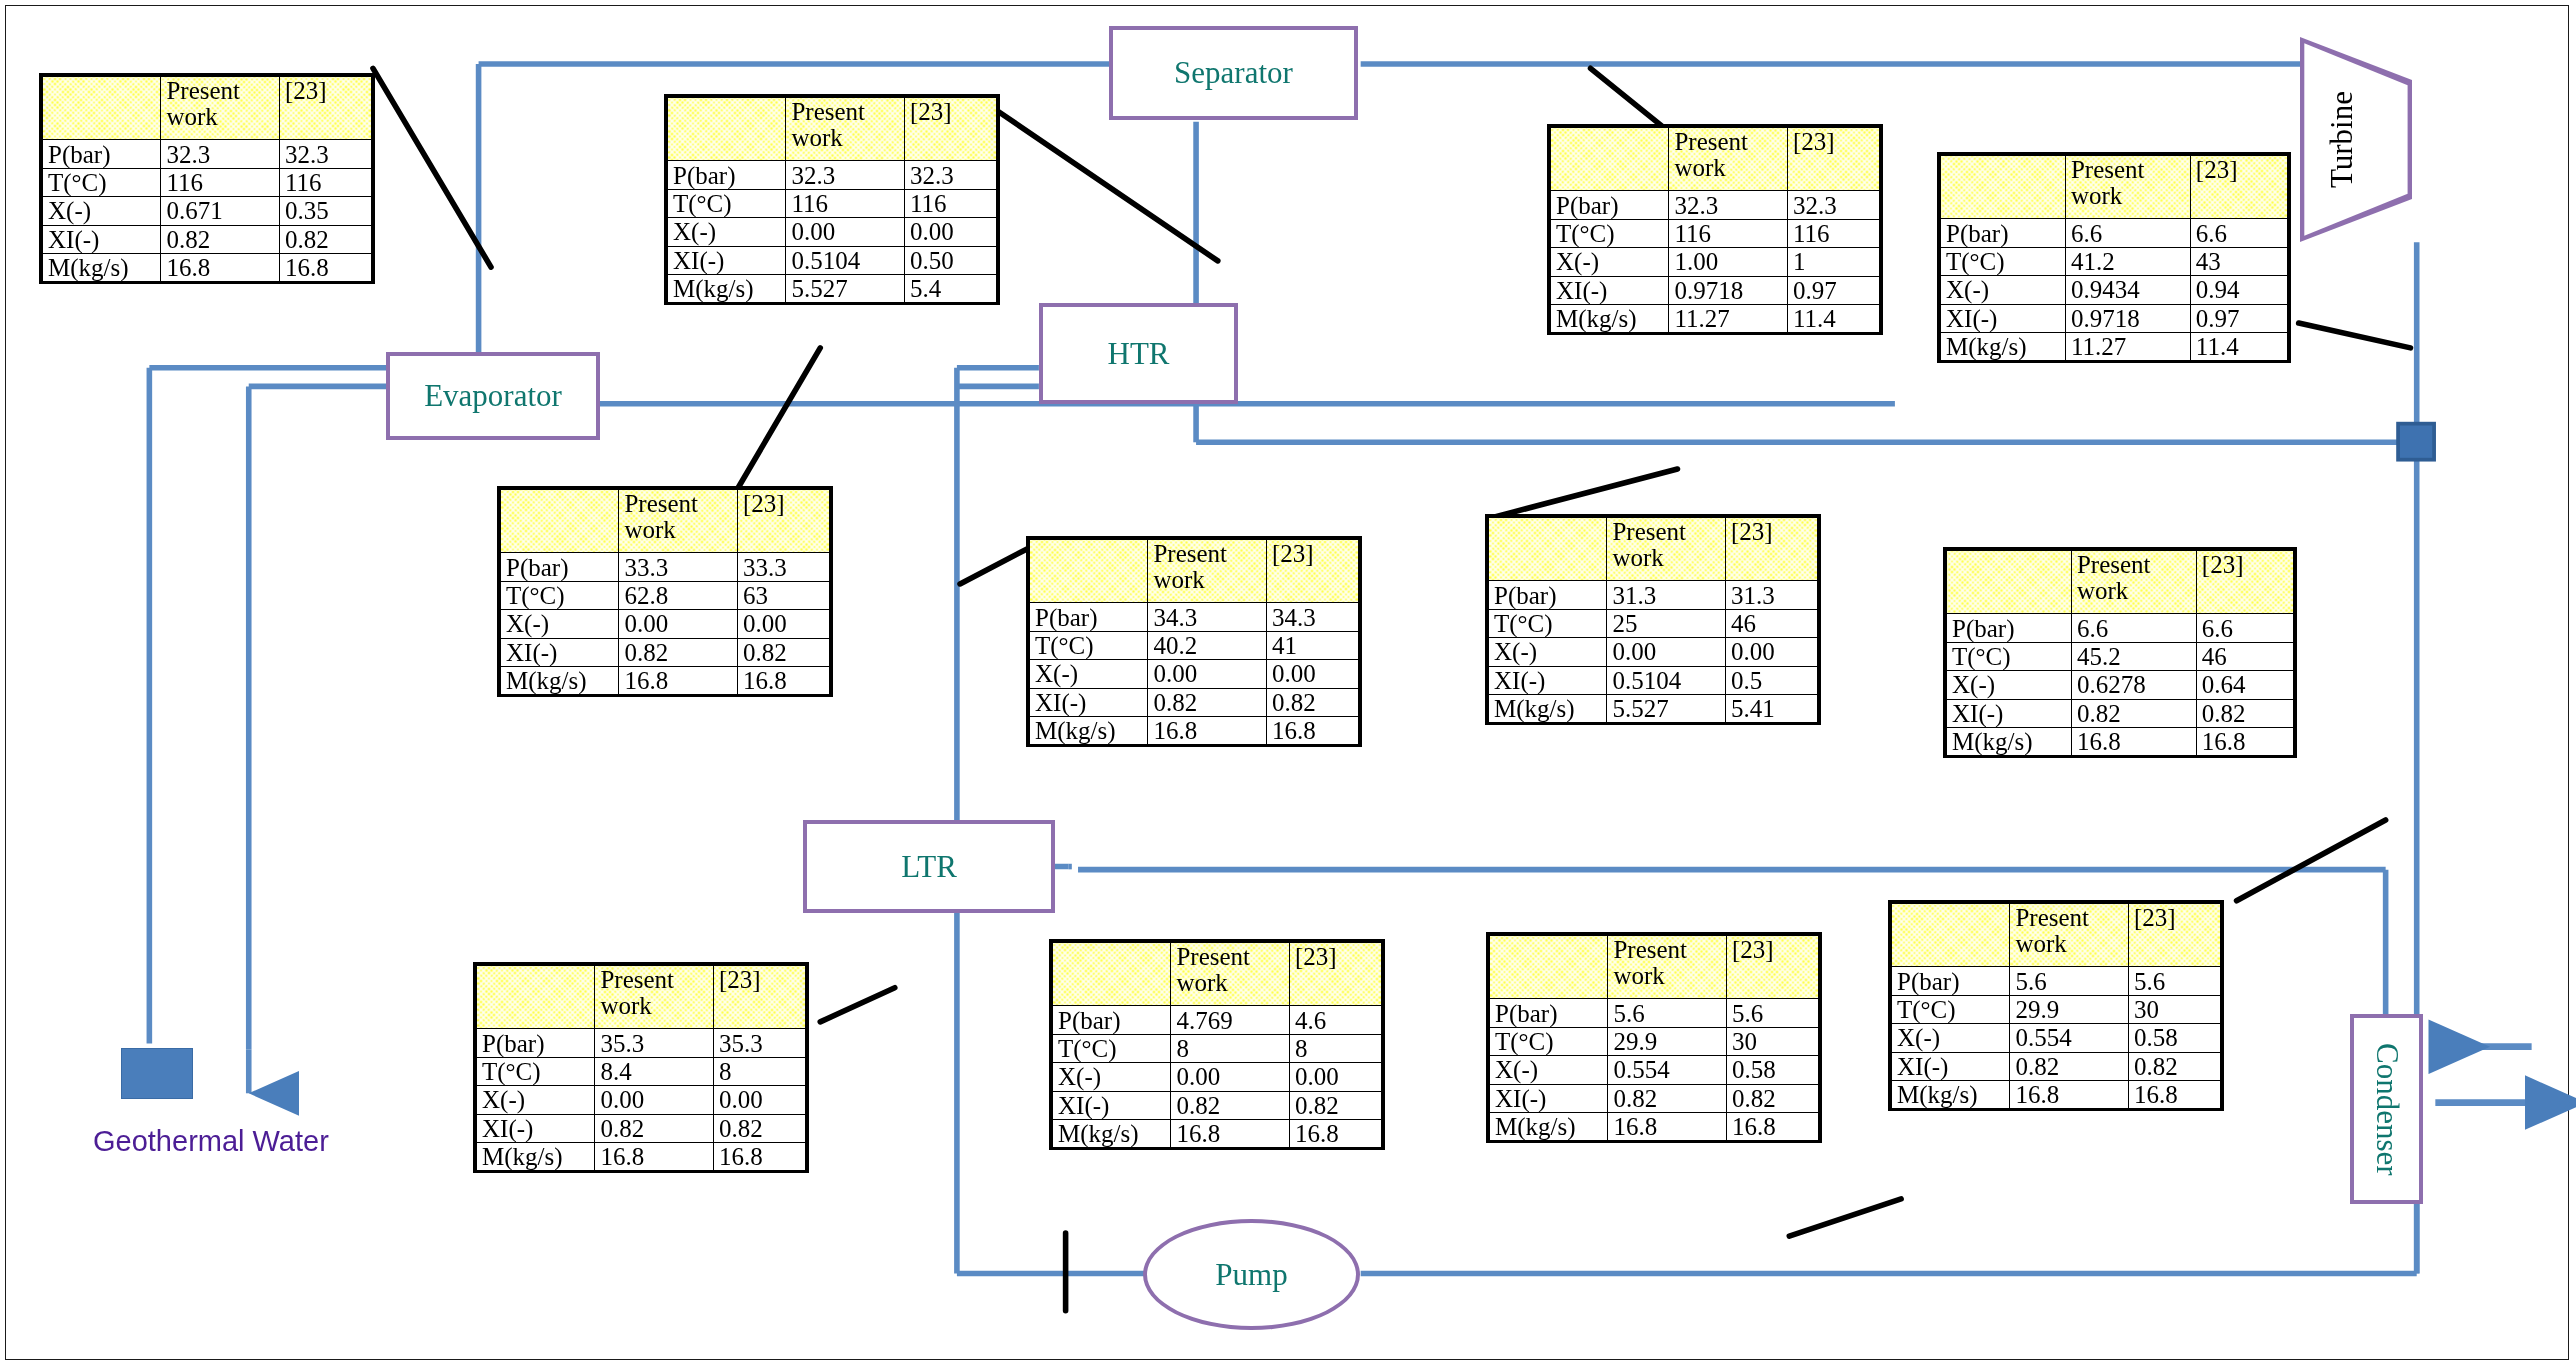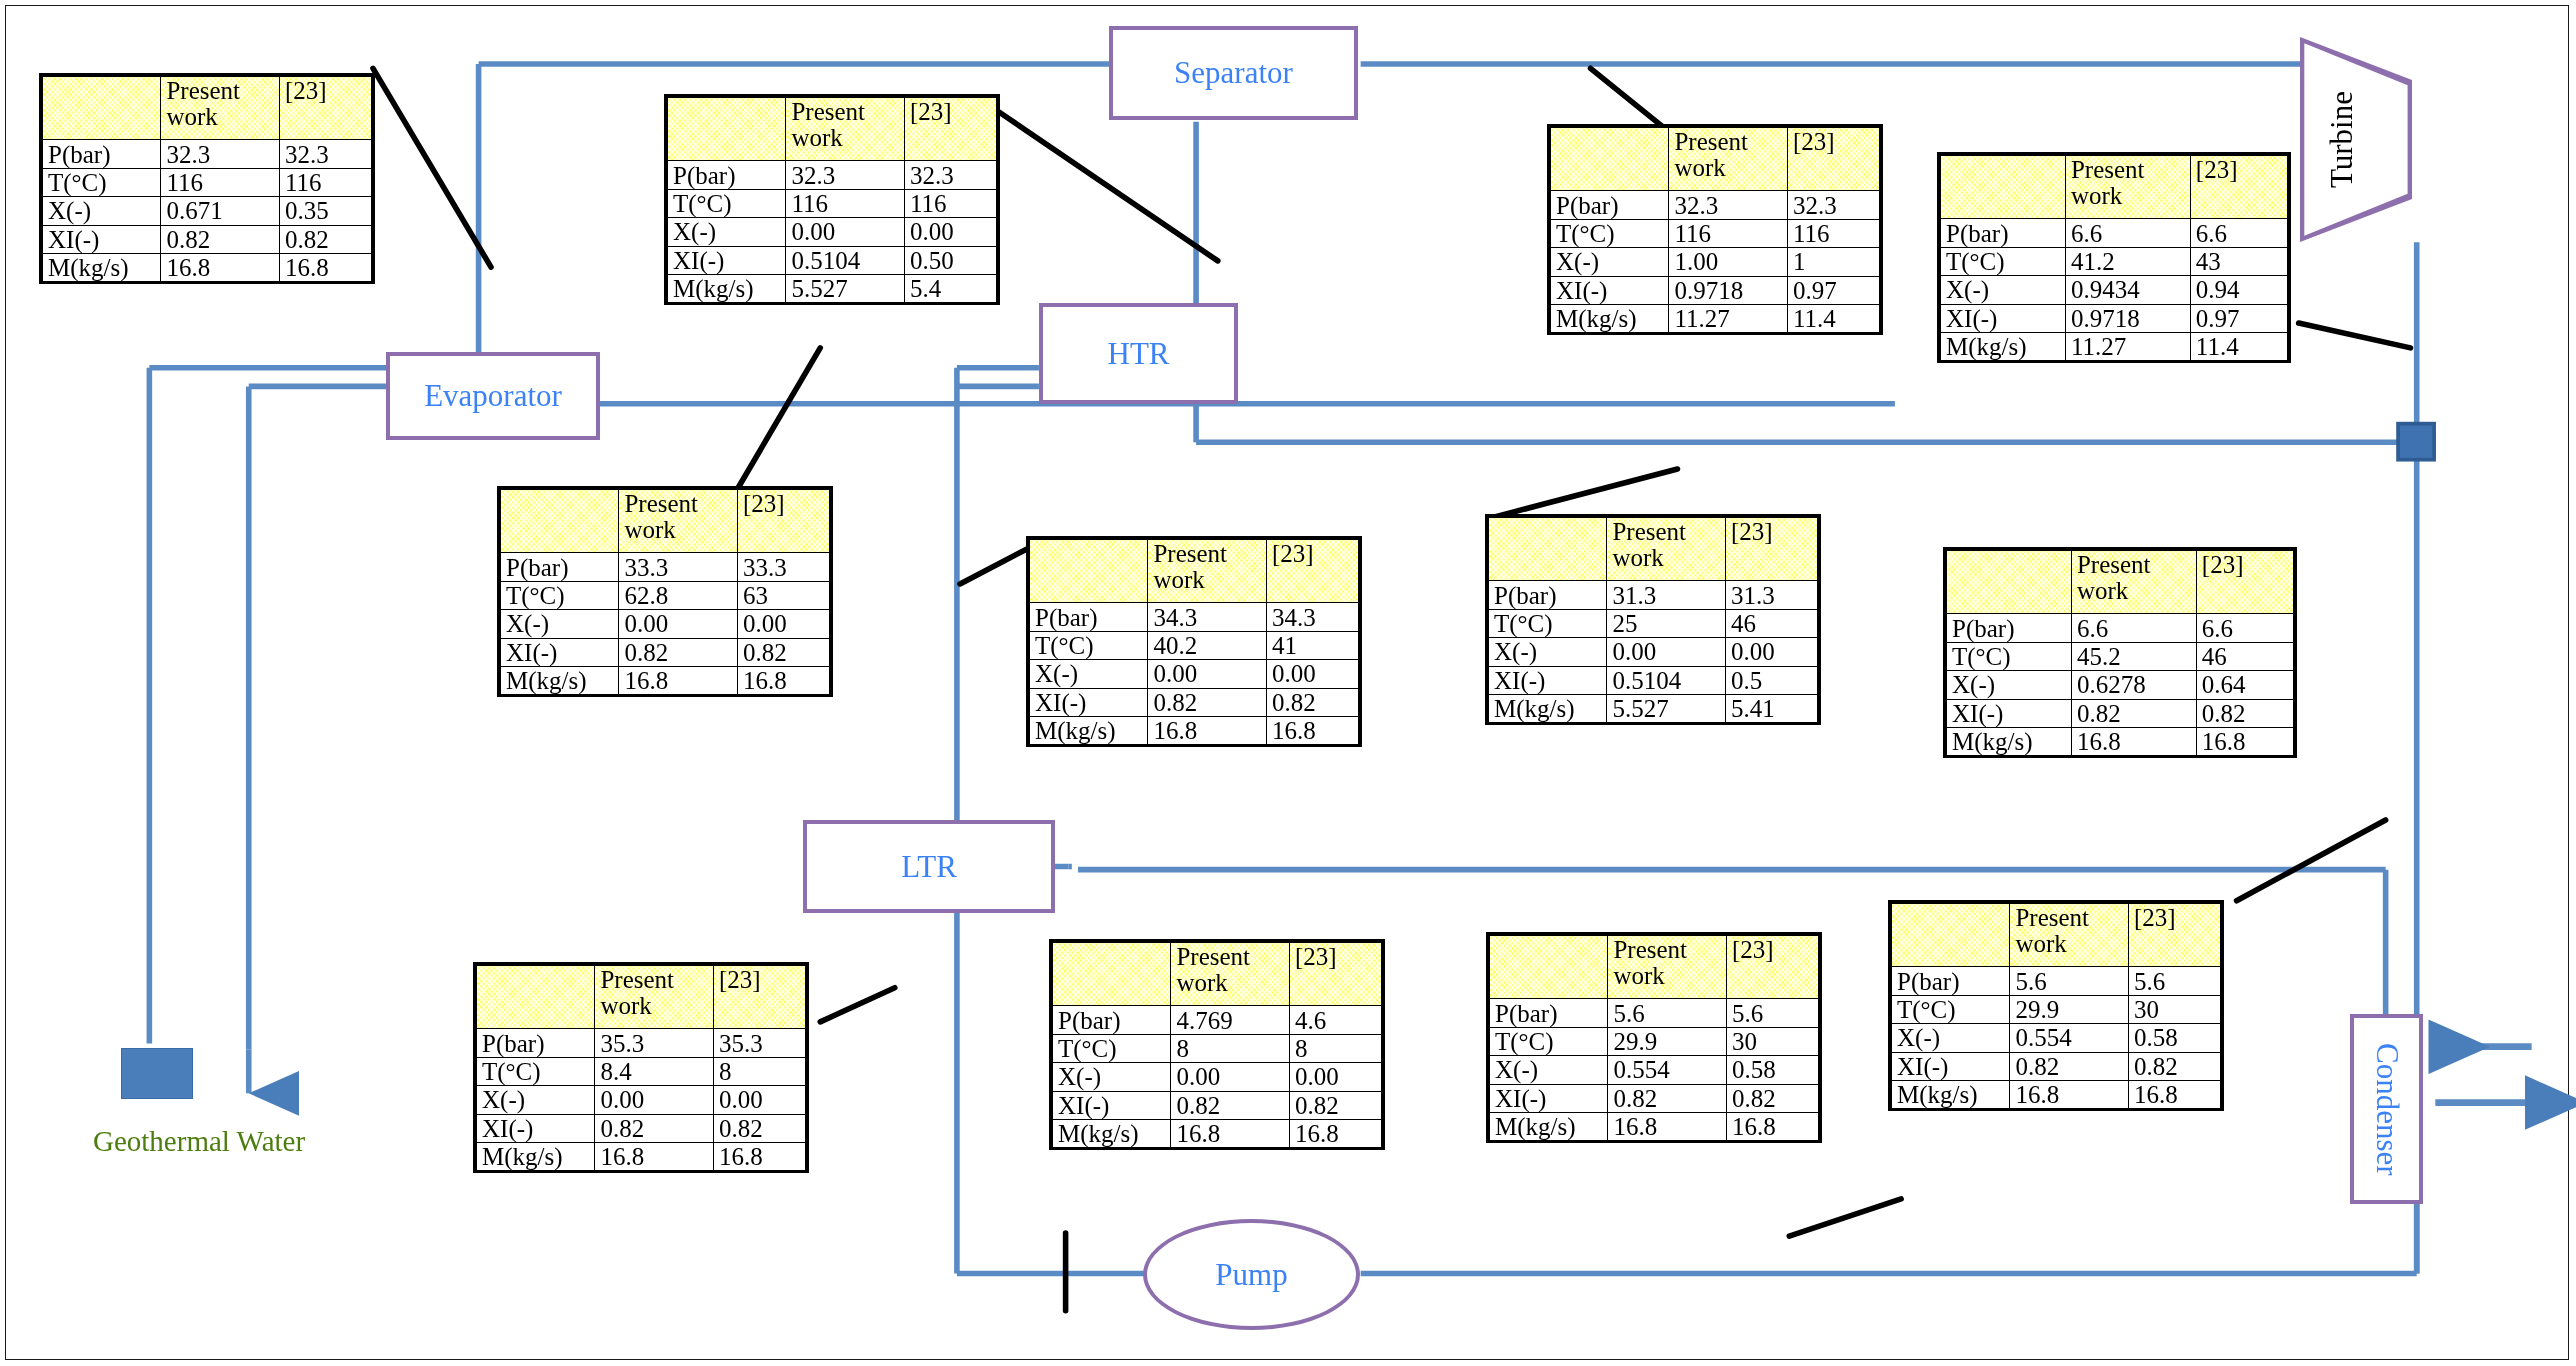--- a/index.html
+++ b/index.html
@@ -56,21 +56,21 @@
   .hdr-wrap{display:block;max-width:93px;word-wrap:break-word;white-space:normal;line-height:1.05;}
 
   
   .comp{
     position:absolute;
     border:4.3px solid #8e6fae;
     background:#ffffff;
     box-sizing:border-box;
     display:flex;align-items:center;justify-content:center;
     font-family:"Liberation Serif", serif;
-    font-size:31px;color:#3b82f6;
+    font-size:31px;color:#0f766e;
   }
   .comp.ellipse{border-radius:50%;}
   .comp .vtext{
     writing-mode:vertical-rl;
     text-orientation:mixed;
   }
   .turbine{
     position:absolute;
     width:112px;height:205px;
     box-sizing:border-box;
@@ -93,22 +93,22 @@
     margin-right:29px;
   }
   .geo-box{
     position:absolute;
     background:#4a7ebb;
     border:1.9px solid #3a6ba5;
     box-sizing:border-box;
   }
   .geo-label{
     position:absolute;
-    font-family:Liberation Serif, serif;
-    font-size:29px;color:#4d7c0f;white-space:nowrap;
+    font-family:Liberation Sans, sans-serif;
+    font-size:29px;color:#4c1d95;white-space:nowrap;
   }
 </style>
 </head>
 <body>
 
 <div id="canvas">
 
   <div id="frame"></div>
 
   <svg id="wires" viewBox="0 0 4146 2199">

